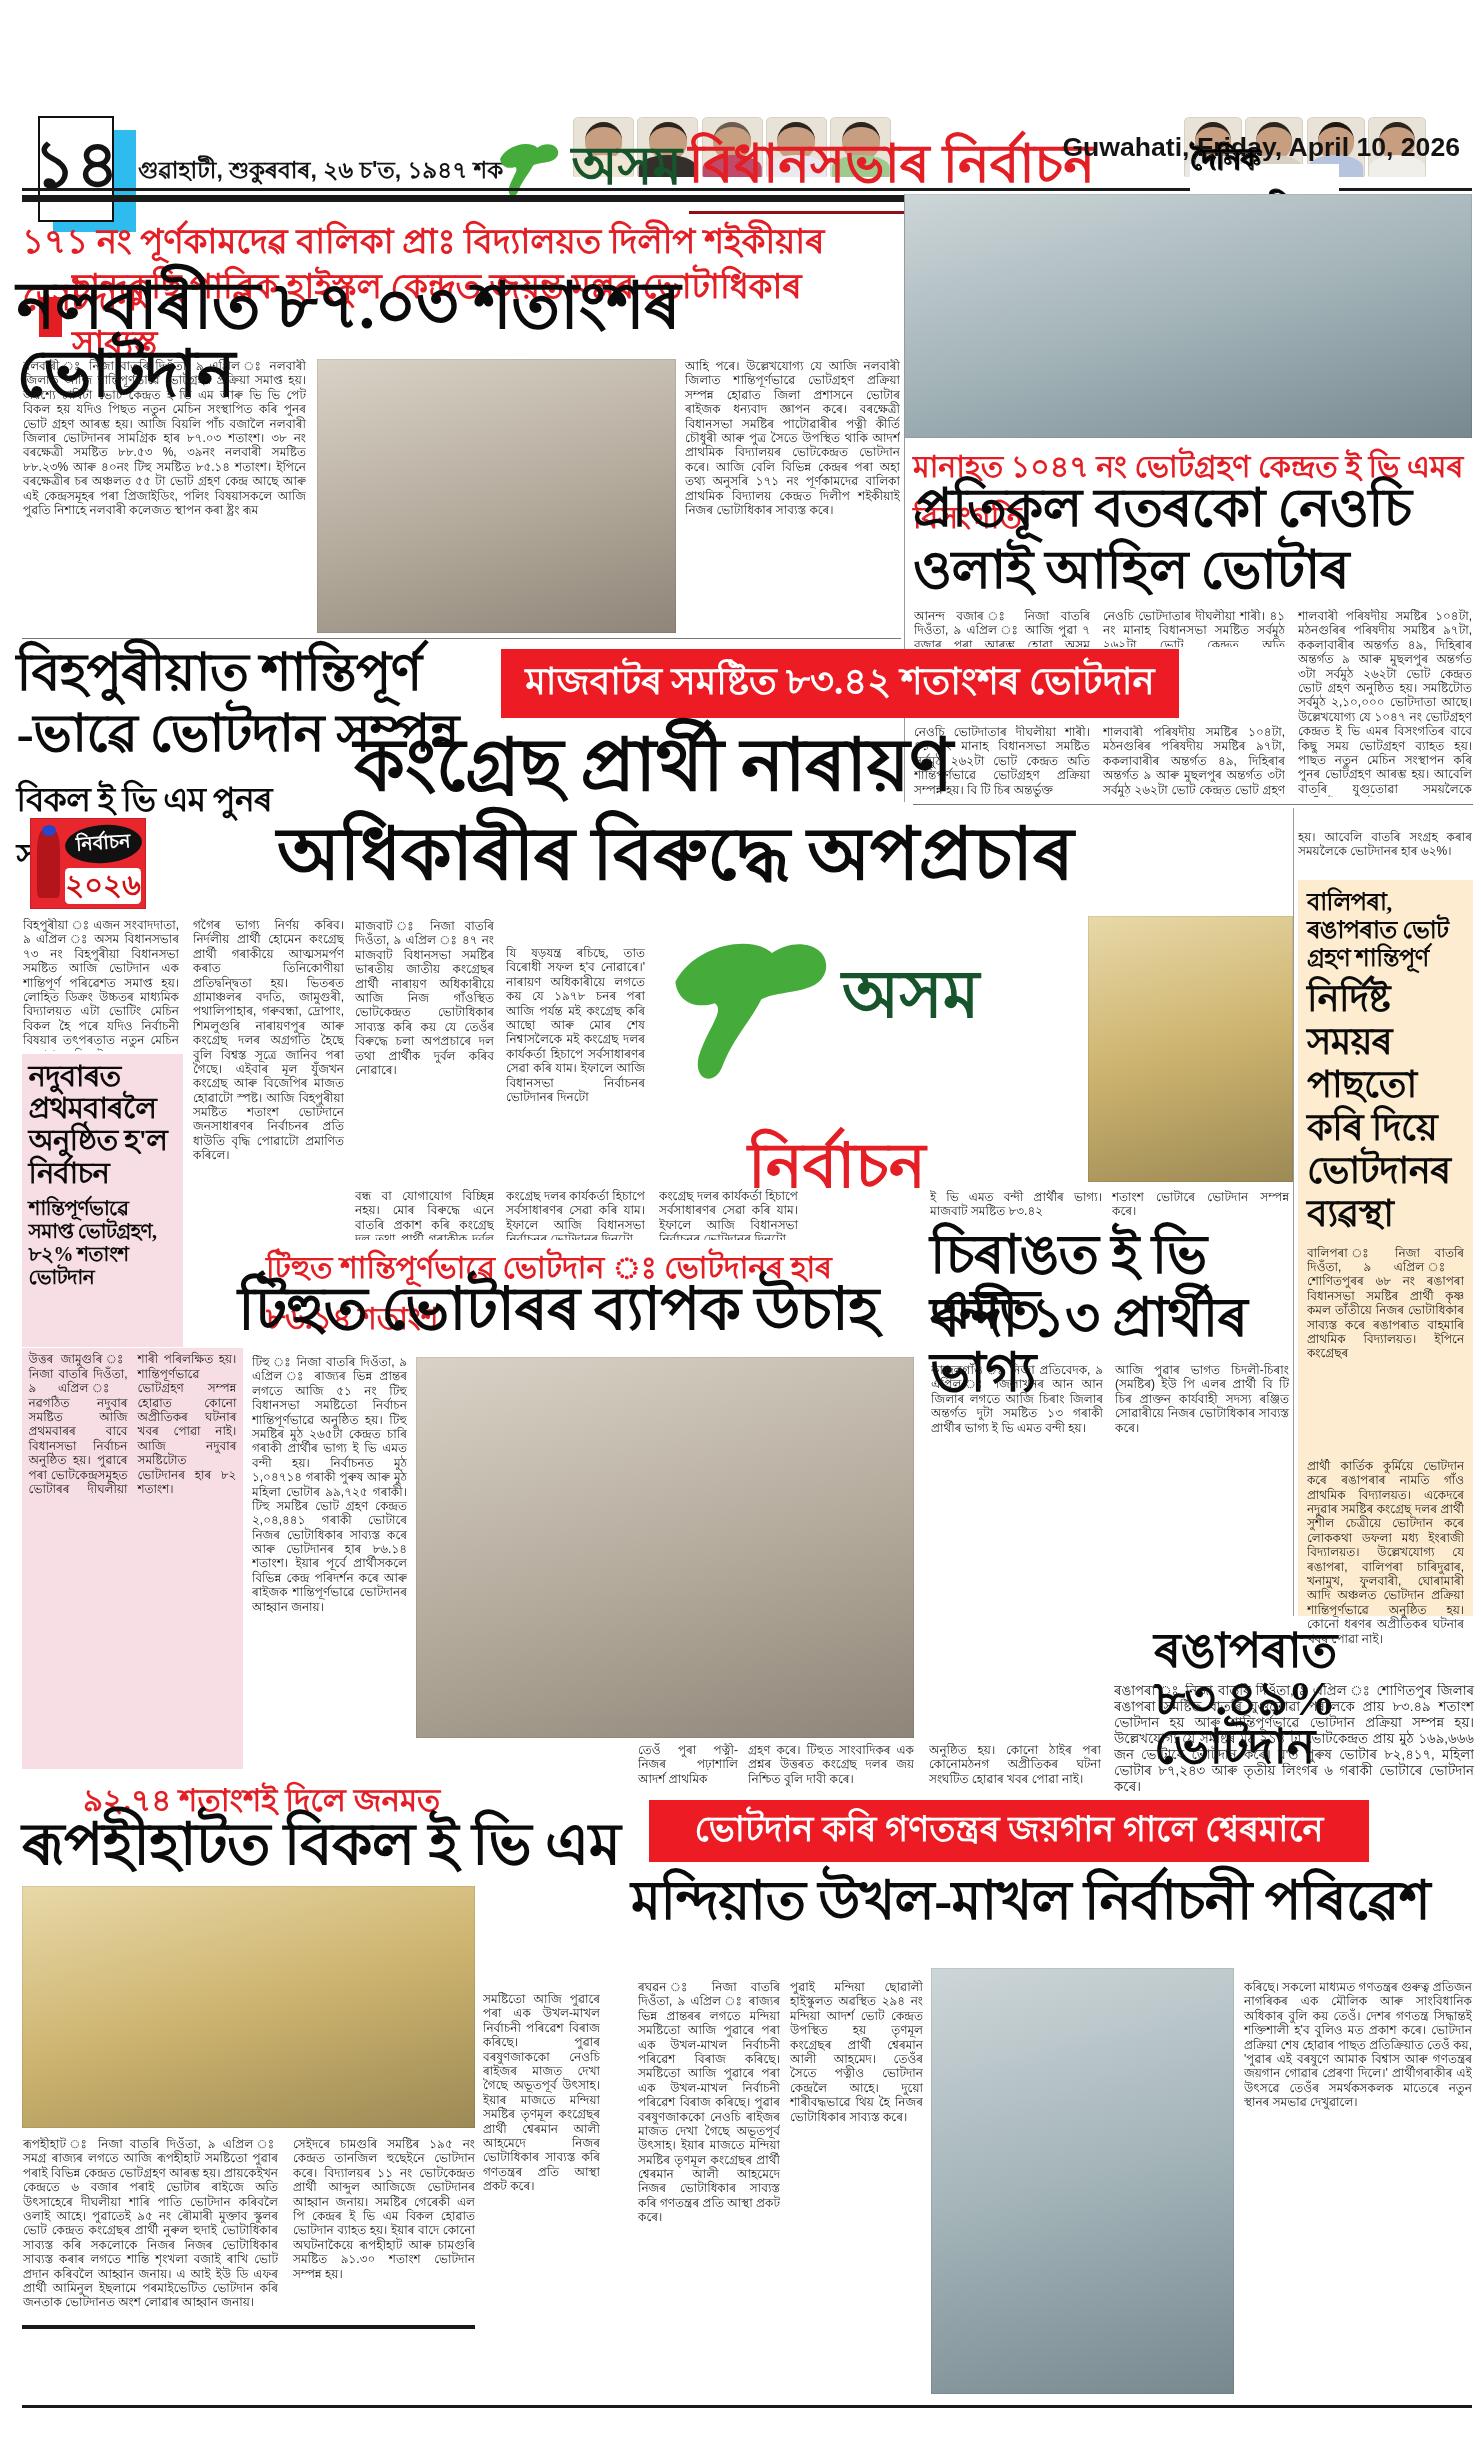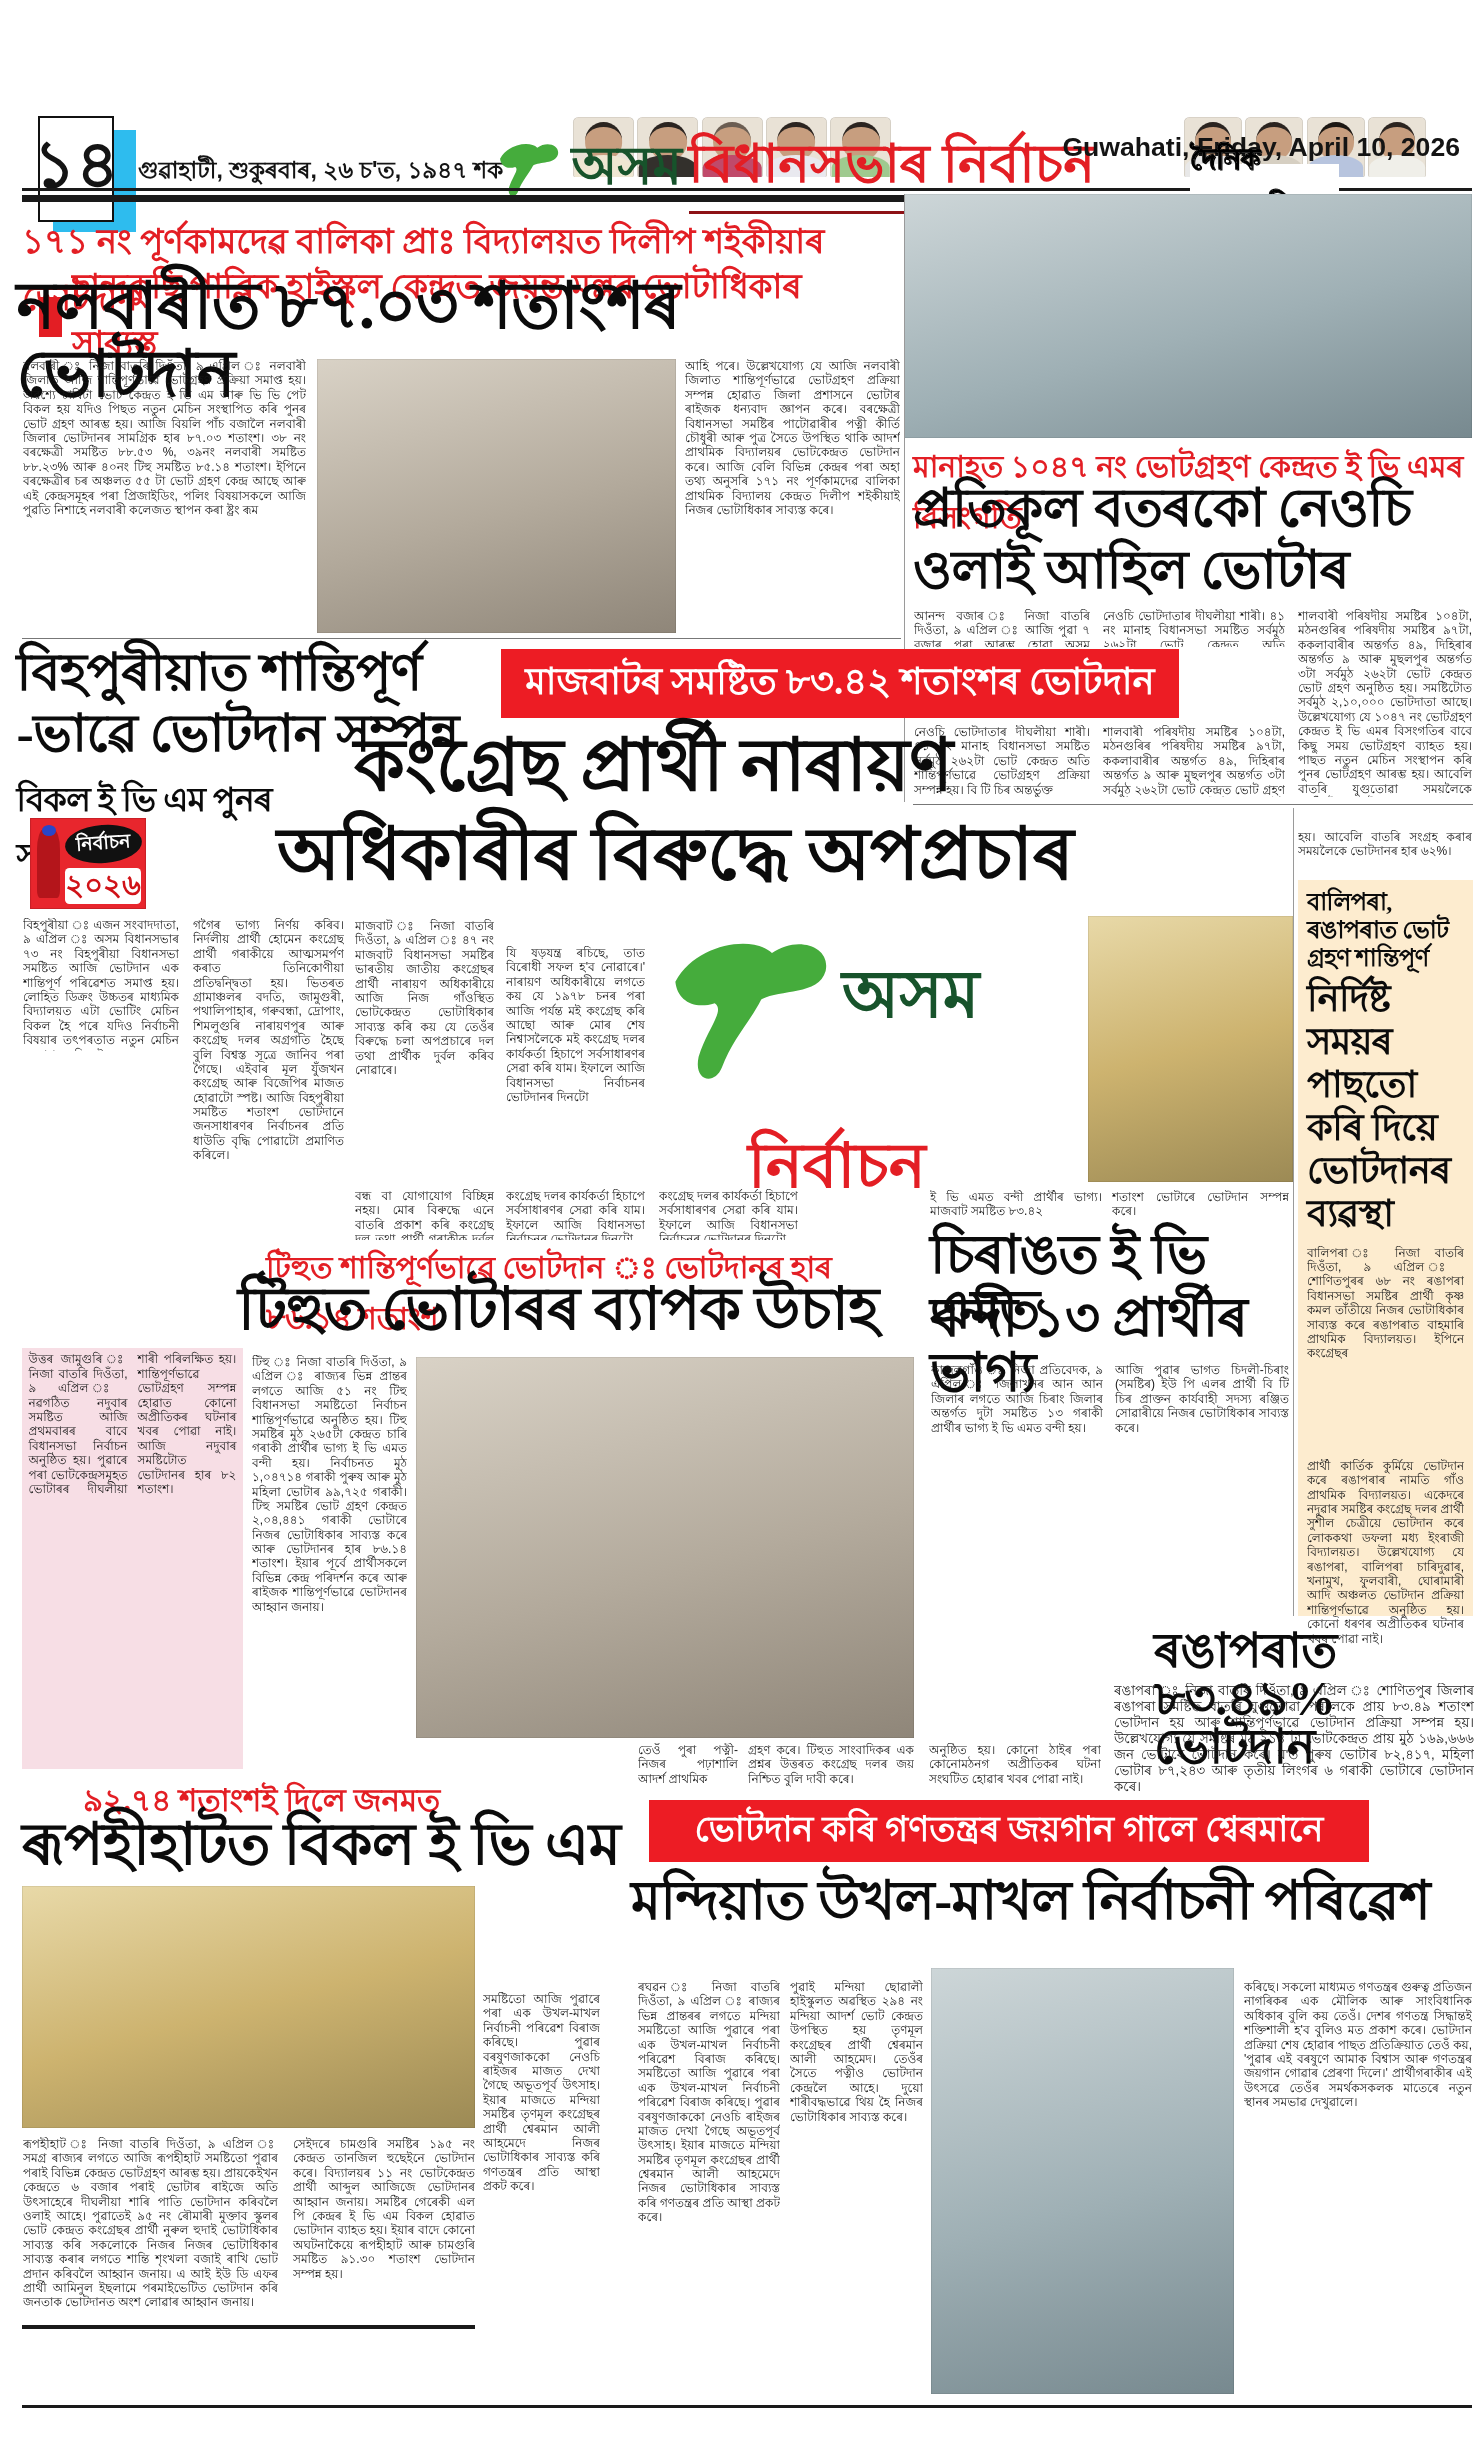--- a/index.html
+++ b/index.html
@@ -153,20 +153,24 @@
   <div class="abs logo2026" style="left:30px;top:818px;width:116px;height:91px;">
     <span class="hand"></span>
     <span class="tip"></span>
     <span class="blob">নিৰ্বাচন</span>
     <span class="year">২০২৬</span>
   </div>
 
   <div class="abs bodytxt" style="left:23px;top:918px;width:156px;height:133px;overflow:hidden;">বিহপুৰীয়া ঃ এজন সংবাদদাতা, ৯ এপ্ৰিল ঃ অসম বিধানসভাৰ ৭৩ নং বিহপুৰীয়া বিধানসভা সমষ্টিত আজি ভোটদান এক শান্তিপূৰ্ণ পৰিৱেশত সমাপ্ত হয়। লোহিত ডিক্ৰং উচ্চতৰ মাধ্যমিক বিদ্যালয়ত এটা ভোটিং মেচিন বিকল হৈ পৰে যদিও নিৰ্বাচনী বিষয়াৰ তৎপৰতাত নতুন মেচিন সংস্থাপন কৰি এই</div>
   <div class="abs bodytxt" style="left:193px;top:918px;width:151px;height:315px;overflow:hidden;">গগৈৰ ভাগ্য নিৰ্ণয় কৰিব। নিৰ্দলীয় প্ৰাৰ্থী হোমেন কংগ্ৰেছ প্ৰাৰ্থী গৰাকীয়ে আত্মসমৰ্পণ কৰাত তিনিকোণীয়া প্ৰতিদ্বন্দ্বিতা হয়। ভিতৰত গ্ৰামাঞ্চলৰ বদতি, জামুগুৰী, পথালিপাহাৰ, গৰুবন্ধা, দ্ৰোপাং, শিমলুগুৰি নাৰায়ণপুৰ আৰু কংগ্ৰেছ দলৰ অগ্ৰগতি হৈছে বুলি বিশ্বস্ত সূত্ৰে জানিব পৰা গৈছে। এইবাৰ মূল যুঁজখন কংগ্ৰেছ আৰু বিজেপিৰ মাজত হোৱাটো স্পষ্ট। আজি বিহপুৰীয়া সমষ্টিত শতাংশ ভোটদানে জনসাধাৰণৰ নিৰ্বাচনৰ প্ৰতি ধাউতি বৃদ্ধি পোৱাটো প্ৰমাণিত কৰিলে।</div>
 
+  <div class="abs pinkbox" style="left:22px;top:1054px;width:161px;height:293px;padding:5.5px 6.6px;box-sizing:border-box;">
+    <div class="hl center" style="font-size:29px;line-height:1.12;">নদুবাৰত প্ৰথমবাৰলৈ অনুষ্ঠিত হ'ল নিৰ্বাচন</div>
+    <div class="hl center" style="font-size:20px;line-height:1.15;margin-top:7.7px;">শান্তিপূৰ্ণভাৱে সমাপ্ত ভোটগ্ৰহণ, ৮২% শতাংশ ভোটদান</div>
+  </div>
   <div class="abs pinkbox bodytxt" style="left:22px;top:1348px;width:221px;height:421px;padding:4.4px 6.6px;box-sizing:border-box;column-count:2;column-gap:10px;overflow:hidden;">উত্তৰ জামুগুৰি ঃ নিজা বাতৰি দিওঁতা, ৯ এপ্ৰিল ঃ নৱগঠিত নদুবাৰ সমষ্টিত আজি প্ৰথমবাৰৰ বাবে বিধানসভা নিৰ্বাচন অনুষ্ঠিত হয়। পুৱাৰে পৰা ভোটকেন্দ্ৰসমূহত ভোটাৰৰ দীঘলীয়া শাৰী পৰিলক্ষিত হয়। শান্তিপূৰ্ণভাৱে ভোটগ্ৰহণ সম্পন্ন হোৱাত কোনো অপ্ৰীতিকৰ ঘটনাৰ খবৰ পোৱা নাই। আজি নদুবাৰ সমষ্টিটোত ভোটদানৰ হা‌ৰ ৮২ শতাংশ।</div>
 
   <div class="abs banner-red" style="left:501px;top:649px;width:678px;height:69px;font-size:37px;">মাজবাটৰ সমষ্টিত ৮৩.৪২ শতাংশৰ ভোটদান</div>
   <div class="abs hl center" style="left:354px;top:729px;width:852px;font-size:73px;line-height:1.0;">কংগ্ৰেছ প্ৰাৰ্থী নাৰায়ণ</div>
   <div class="abs hl center" style="left:277px;top:818px;width:930px;font-size:73px;line-height:1.0;">অধিকাৰীৰ বিৰুদ্ধে অপপ্ৰচাৰ</div>
 
   <div class="abs bodytxt" style="left:355px;top:919px;width:139px;height:260px;overflow:hidden;">মাজবাট ঃ নিজা বাতৰি দিওঁতা, ৯ এপ্ৰিল ঃ ৪৭ নং মাজবাট বিধানসভা সমষ্টিৰ ভাৰতীয় জাতীয় কংগ্ৰেছৰ প্ৰাৰ্থী নাৰায়ণ অধিকাৰীয়ে আজি নিজ গাঁওস্থিত ভোটকেন্দ্ৰত ভোটাধিকাৰ সাব্যস্ত কৰি কয় যে তেওঁৰ বিৰুদ্ধে চলা অপপ্ৰচাৰে দল তথা প্ৰাৰ্থীক দুৰ্বল কৰিব নোৱাৰে।</div>
   <div class="abs bodytxt" style="left:506px;top:946px;width:139px;height:260px;overflow:hidden;">যি ষড়যন্ত্ৰ ৰচিছে, তাত বিৰোধী সফল হ'ব নোৱাৰে।' নাৰায়ণ অধিকাৰীয়ে লগতে কয় যে ১৯৭৮ চনৰ পৰা আজি পৰ্যন্ত মই কংগ্ৰেছ কৰি আছো আৰু মোৰ শেষ নিশ্বাসলৈকে মই কংগ্ৰেছ দলৰ কাৰ্যকৰ্তা হিচাপে সৰ্বসাধাৰণৰ সেৱা কৰি যাম। ইফালে আজি বিধানসভা নিৰ্বাচনৰ ভোটদানৰ দিনটো</div>
 
   <div class="abs" style="left:659px;top:922px;width:426px;height:260px;">

